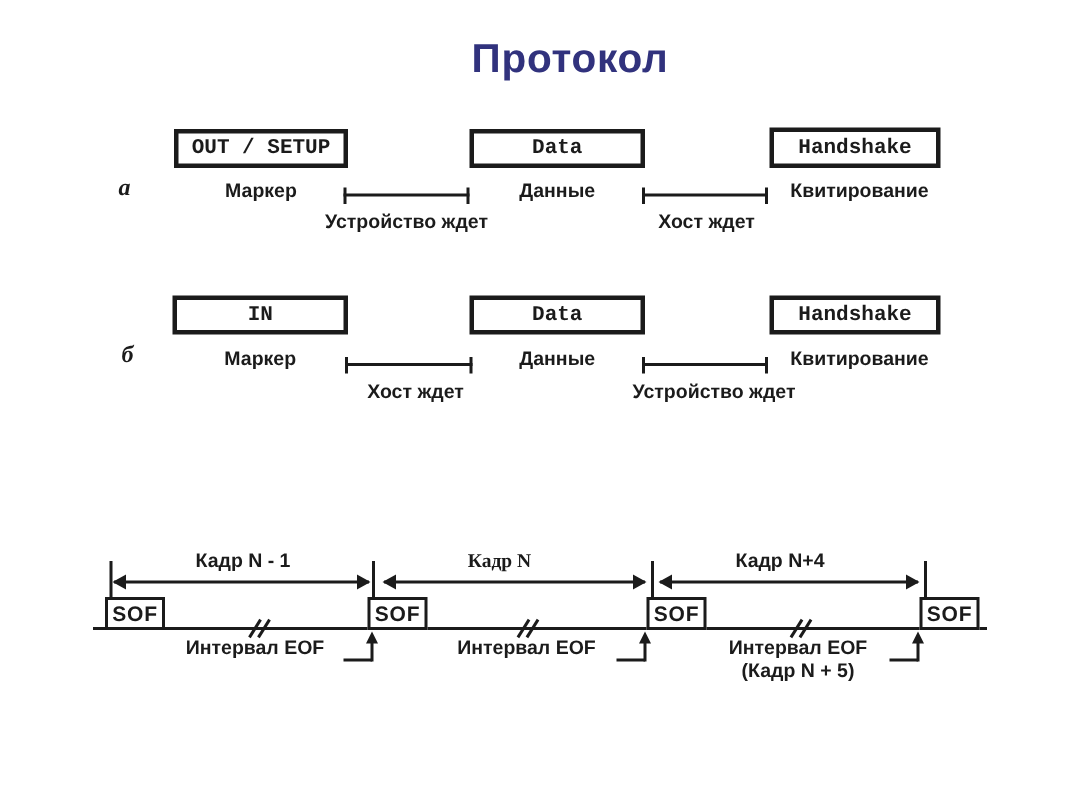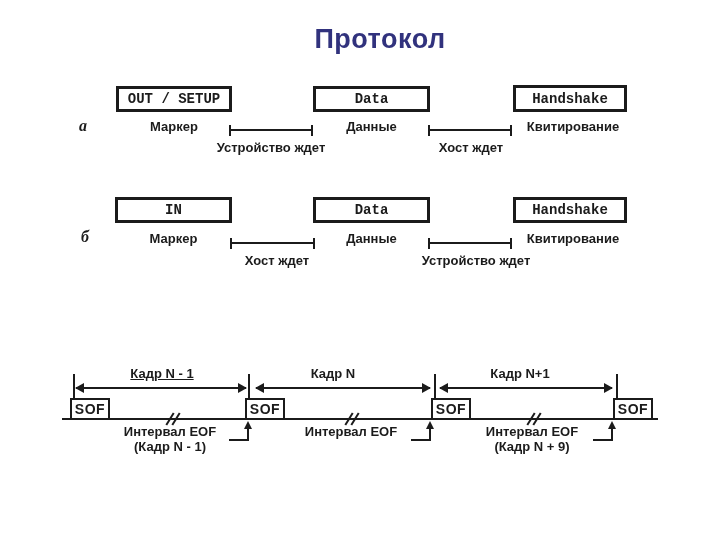--- a/index.html
+++ b/index.html
@@ -74,23 +74,23 @@
     <div class="lbl" style="left:313px;top:231px;width:117px;">Данные</div>
     <div class="lbl" style="left:503px;top:231px;width:140px;">Квитирование</div>
     <div class="dim" style="left:230px;top:242px;width:85px;"></div>
     <div class="dim" style="left:428px;top:242px;width:84px;"></div>
     <div class="lbl" style="left:197px;top:253px;width:160px;">Хост ждет</div>
     <div class="lbl" style="left:396px;top:253px;width:160px;">Устройство ждет</div>
   </div>
 
   <div>
 
-    <div class="lbl" style="left:92px;top:366px;width:140px;text-decoration:underline;">Кадр N - 1</div>
-    <div class="lbl" style="left:263px;top:366px;width:140px;">Кадр N</div>
-    <div class="lbl" style="left:450px;top:366px;width:140px;">Кадр N+1</div>
+    <div class="lbl" style="left:92px;top:366px;width:140px;">Кадр N - 1</div>
+    <div class="lbl" style="left:263px;top:366px;width:140px;font-family:Liberation Serif, serif;">Кадр N</div>
+    <div class="lbl" style="left:450px;top:366px;width:140px;">Кадр N+4</div>
 
     <div class="darrow" style="left:76px;top:387px;width:170px;"></div>
     <div class="darrow" style="left:256px;top:387px;width:174px;"></div>
     <div class="darrow" style="left:440px;top:387px;width:172px;"></div>
 
     <div class="btick" style="left:73px;top:374px;"></div>
     <div class="btick" style="left:248px;top:374px;"></div>
     <div class="btick" style="left:434px;top:374px;"></div>
     <div class="btick" style="left:616px;top:374px;"></div>
 
@@ -119,24 +119,23 @@
       <div class="hbar" style="left:411px;top:439px;width:19px;"></div>
     </div>
     <div>
       <div class="uarr" style="left:608px;top:421px;"></div>
       <div class="vbar" style="left:611px;top:428px;height:13px;"></div>
       <div class="hbar" style="left:593px;top:439px;width:19px;"></div>
     </div>
 
     <div class="lbl" style="left:95px;top:424px;width:150px;">
       <div>Интервал EOF</div>
-      <div>(Кадр N - 1)</div>
     </div>
     <div class="lbl" style="left:276px;top:424px;width:150px;">
       <div>Интервал EOF</div>
     </div>
     <div class="lbl" style="left:457px;top:424px;width:150px;">
       <div>Интервал EOF</div>
-      <div>(Кадр N + 9)</div>
+      <div>(Кадр N + 5)</div>
     </div>
   </div>
 
 </div>
 
 </body></html>

